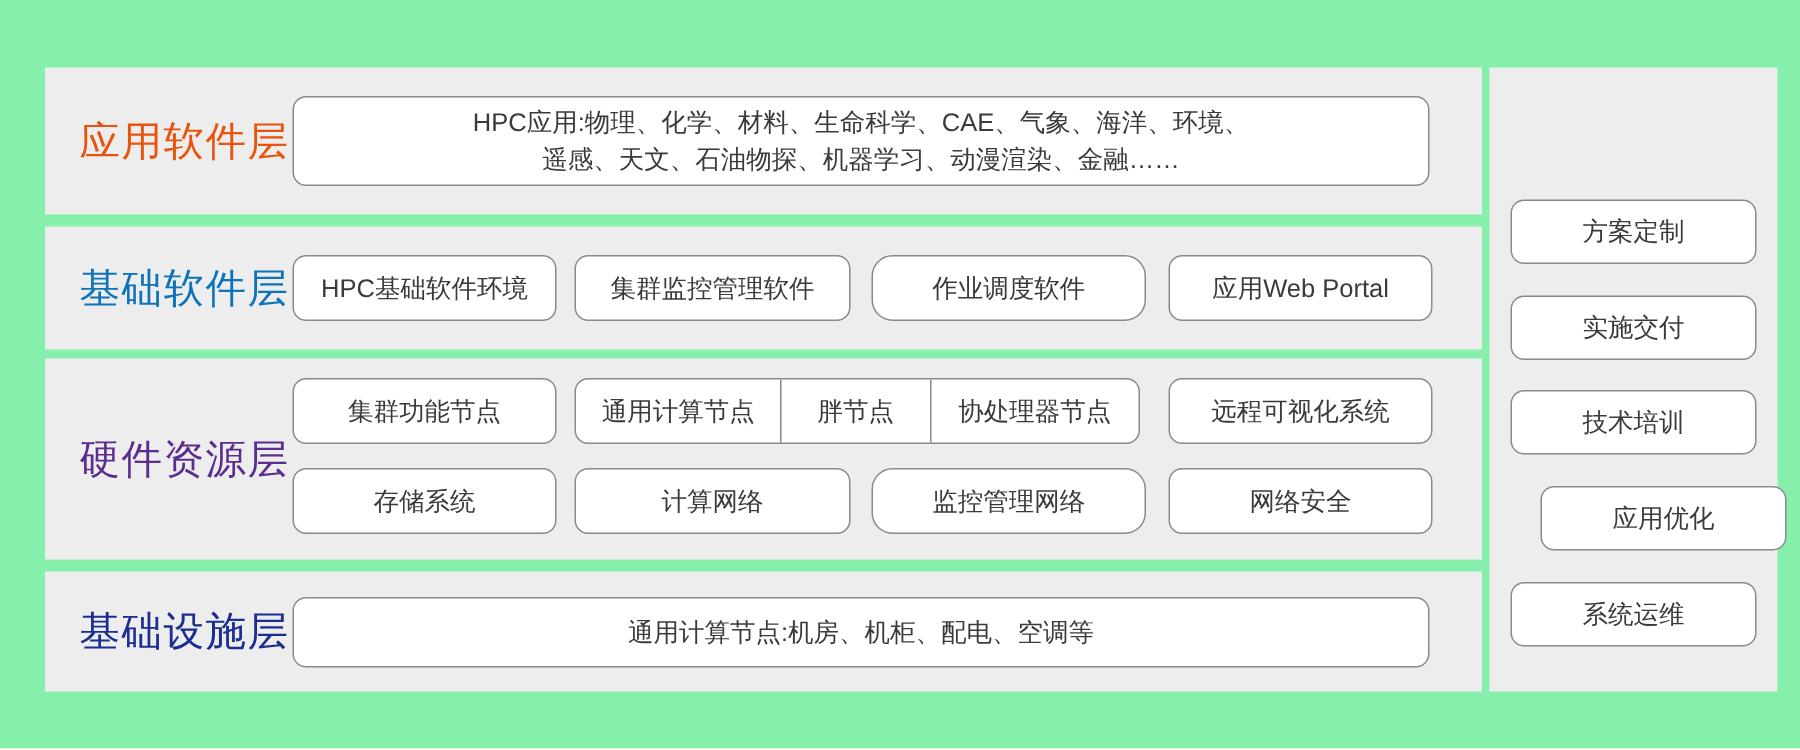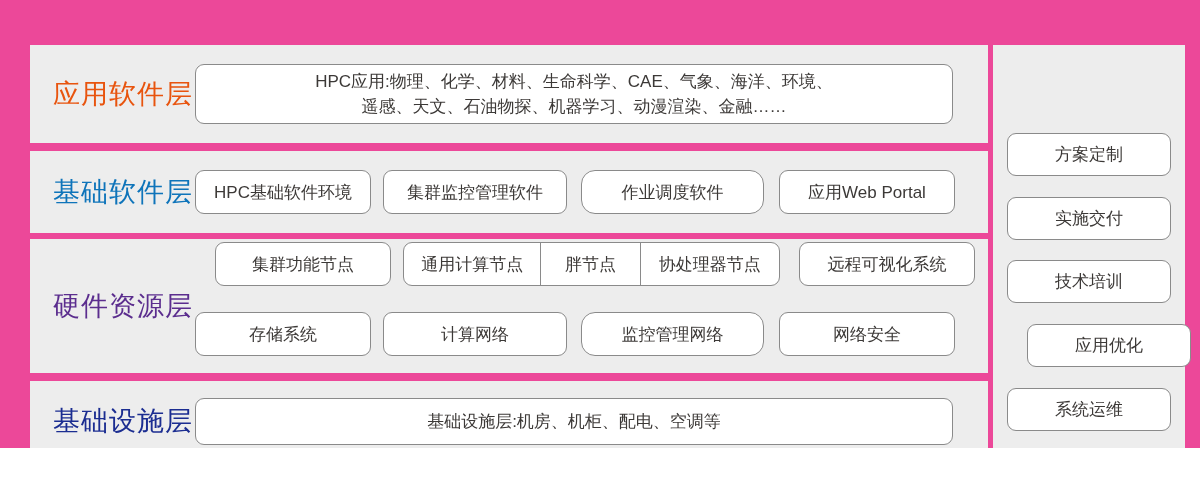--- a/index.html
+++ b/index.html
@@ -4,22 +4,22 @@
 <style>
   html, body {
     margin: 0;
     padding: 0;
     background: #ffffff;
     font-family: "Liberation Sans", "DejaVu Sans", sans-serif;
   }
   .stage {
     position: relative;
     width: 1200px;
-    height: 448px;
-    background: #ec4899;
+    height: 499px;
+    background: #86efac;
     overflow: hidden;
   }
   .band {
     position: absolute;
     left: 30px;
     width: 958px;
     background: #ededed;
   }
   .band1 { top: 45px;  height: 98px;  }
   .band2 { top: 151px; height: 82px;  }
@@ -58,21 +58,21 @@
     white-space: nowrap;
   }
   .wide  { left: 165px; width: 758px; }
   .colA  { left: 165px; width: 176px; }
   .colB  { left: 353px; width: 184px; }
   .colC  { left: 551px; width: 183px; border-radius: 14px; }
   .colD  { left: 749px; width: 176px; }
 
   .band1 .wide { top: 19px; height: 60px; flex-direction: column; line-height: 25px; }
   .band2 .box  { top: 19px; height: 44px; }
-  .band3 .row1 { top: 3px; height: 44px; margin-left: 20px; }
+  .band3 .row1 { top: 13px; height: 44px; }
   .band3 .row2 { top: 73px; height: 44px; }
   .band4 .wide { top: 17px; height: 47px; }
 
   .group {
     left: 353px;
     width: 377px;
     padding: 0;
     justify-content: stretch;
   }
   .group .cell {
@@ -159,21 +159,21 @@
     <div class="box colD row1">远程可视化系统</div>
 
     <div class="box colA row2">存储系统</div>
     <div class="box colB row2">计算网络</div>
     <div class="box colC row2">监控管理网络</div>
     <div class="box colD row2">网络安全</div>
   </section>
 
   <section class="band band4">
     <div class="layer-label label-infra">基础设施层</div>
-    <div class="box wide">基础设施层:机房、机柜、配电、空调等</div>
+    <div class="box wide">通用计算节点:机房、机柜、配电、空调等</div>
   </section>
 
   <aside class="panel">
     <div class="sbox sbox1">方案定制</div>
     <div class="sbox sbox2">实施交付</div>
     <div class="sbox sbox3">技术培训</div>
     <div class="sbox sbox4">应用优化</div>
     <div class="sbox sbox5">系统运维</div>
   </aside>
 

